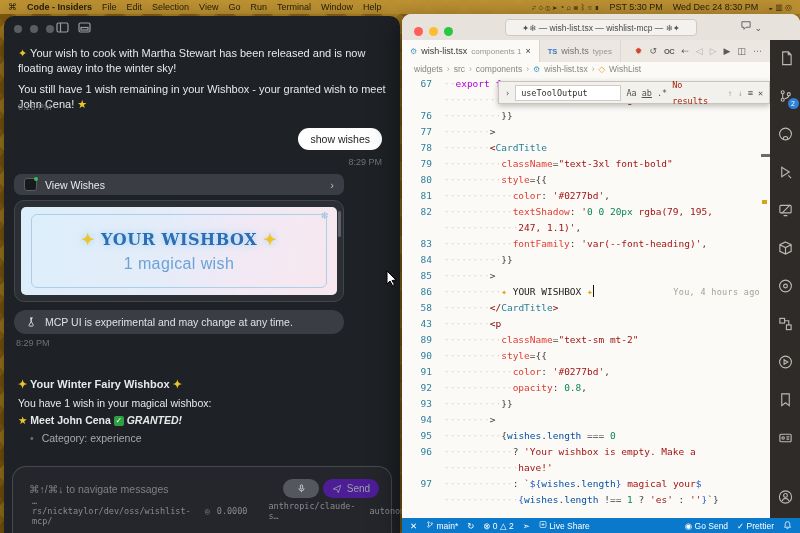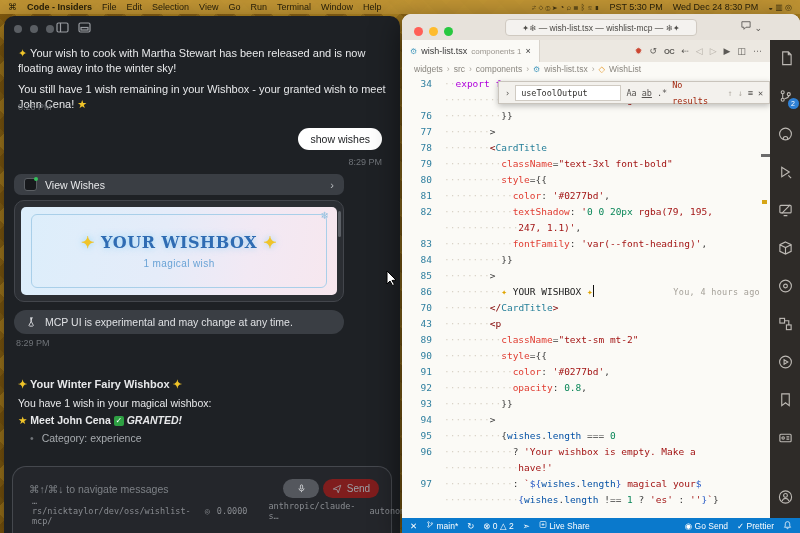--- a/index.html
+++ b/index.html
@@ -33,36 +33,36 @@
   .toolrow .chev{margin-left:auto;color:#b9bcc0;font-size:11px}
   .mcpicon{width:11px;height:11px;background:#17191c;border:1px solid #5a5e63;border-radius:3px;position:relative}
   .mcpicon:after{content:"";position:absolute;right:-2px;top:-2px;width:4px;height:4px;border-radius:50%;background:#35c05c}
   .cardouter{background:#2b2e33;border:1px solid #43464c;border-radius:10px;padding:6px;box-sizing:border-box}
   .cardlight{height:100%;border-radius:5px;position:relative;overflow:hidden;
     background:linear-gradient(100deg,#dceefb 0%,#e5ecf9 45%,#f2e9f4 72%,#f7e7ee 100%)}
   .cardborder{position:absolute;left:10px;right:10px;top:7px;bottom:7px;border:1px solid #a9cfe9;border-radius:6px;
     display:flex;flex-direction:column;align-items:center;justify-content:center;gap:6px}
   .wb-title{font-family:"DejaVu Serif",serif;font-weight:bold;font-size:16px;letter-spacing:.5px;color:#2f6cb3;
     text-shadow:0 0 7px rgba(79,195,247,.55)}
-  .wb-sub{font-size:10px;color:#6aa3d6;letter-spacing:.4px}
+  .wb-sub{font-size:16px;color:#6aa3d6;letter-spacing:.4px}
   .wb-flake{position:absolute;top:3px;right:8px;color:#8fbede;font-size:10px}
   .cardscroll{position:absolute;right:2px;top:10px;width:3px;height:26px;border-radius:2px;background:#5c6066}
   .banner{background:#3a3e44;border-radius:13px;height:24px;display:flex;align-items:center;gap:8px;padding:0 12px;
     color:#dfe1e4;font-size:10.5px}
   .bold{font-weight:bold}
   .check{display:inline-block;background:#2ea043;color:#fff;font-size:8px;width:10px;height:10px;line-height:10px;
     text-align:center;border-radius:2px;vertical-align:1px}
   .bullet{color:#a7abaf;font-size:10.5px}
   .bullet .dot{color:#6f7378;margin-right:8px}
   #composer{left:8px;right:8px;bottom:0;top:450px;background:#24262b;border:1px solid #45484e;border-bottom:none;
     border-radius:14px 14px 0 0}
   .ph{color:#7d8186;font-size:10.5px}
   .pill{border-radius:10px;height:19px;display:flex;align-items:center;justify-content:center;gap:5px;font-size:10px}
   .micpill{width:36px;background:#54575d;color:#e8e9eb}
-  .sendpill{width:56px;background:#7f1d1d;color:#9ca0a5}
+  .sendpill{width:56px;background:#4c1d95;color:#9ca0a5}
   #chatstatus{position:absolute;left:12px;right:10px;bottom:7px;display:flex;align-items:center;gap:7px;
     color:#888b90;font-size:8.5px;font-family:"DejaVu Sans Mono",monospace}
   #chatstatus .grn{width:5px;height:5px;border-radius:50%;background:#3fb950}
   .ico{stroke:currentColor;fill:none;stroke-width:1.3}
   
   #codewin{left:402px;top:14px;width:398px;bottom:0;background:#fbfaf6;border-radius:9px 9px 0 0;
     box-shadow:0 8px 30px rgba(0,0,0,.55)}
   #vtitle{position:absolute;left:0;right:0;top:0;height:26px;background:#e7e2db;border-radius:9px 9px 0 0;
     border-bottom:1px solid #d2cdc5}
   .tl{width:9px;height:9px;border-radius:50%;display:inline-block;margin-right:6px}
@@ -256,20 +256,25 @@
     </div>
   </div>
 
   <div id="vtabs">
     <div class="tab active">
       <span class="gear">⚙</span>
       <span>wish-list.tsx</span>
       <span class="dir">components 1</span>
       <span>×</span>
     </div>
+    <div class="tab inactive">
+      <span class="tsbadge">TS</span>
+      <span>wish.ts</span>
+      <span class="dir">types</span>
+    </div>
     <div class="edtools">
       <span class="flame">✹</span>
       <span>↺</span>
       <span class="oc">OC</span>
       <span>⇠</span>
       <span class="dim">◁</span>
       <span class="dim">▷</span>
       <span>▶</span>
       <span>◫</span>
       <span>⋯</span>
@@ -285,35 +290,35 @@
       <span class="sep">›</span>
     <span class="gear" style="color:#4f9fc0;font-size:8px">⚙</span>
     <span>wish-list.tsx</span>
       <span class="sep">›</span>
     <span style="color:#e8a33d">◇</span>
     <span>WishList</span>
   </div>
 
   <div id="editor">
     <div id="code-rows">
-        <div class="crow"><span class="gut">34</span><span class="ws">··</span><span class="tk-k">export fu</span></div>
+        <div class="crow"><span class="gut">67</span><span class="ws">··</span><span class="tk-k">export fu</span></div>
         <div class="crow"><span class="gut"></span><span class="ws">··············</span><span class="tk-s">195, 247, 0.15), rgba(180, 164, 200,</span></div>
         <div class="crow"><span class="gut">76</span><span class="ws">··········</span><span class="tk-p">}}</span></div>
         <div class="crow"><span class="gut">77</span><span class="ws">········</span><span class="tk-p">&gt;</span></div>
         <div class="crow"><span class="gut">78</span><span class="ws">········</span><span class="tk-t">&lt;</span><span class="tk-c">CardTitle</span></div>
         <div class="crow"><span class="gut">79</span><span class="ws">··········</span><span class="tk-a">className</span><span class="tk-p">=</span><span class="tk-s">"text-3xl font-bold"</span></div>
         <div class="crow"><span class="gut">80</span><span class="ws">··········</span><span class="tk-a">style</span><span class="tk-p">={{</span></div>
         <div class="crow"><span class="gut">81</span><span class="ws">············</span><span class="tk-a">color</span><span class="tk-p">: </span><span class="tk-s">'#0277bd'</span><span class="tk-p">,</span></div>
         <div class="crow"><span class="gut">82</span><span class="ws">············</span><span class="tk-a">textShadow</span><span class="tk-p">: </span><span class="tk-s">'</span><span class="tk-n">0 0 20px</span><span class="tk-s"> rgba(79, 195,</span></div>
         <div class="crow"><span class="gut"></span><span class="ws">·············</span><span class="tk-s">247, 1.1)'</span><span class="tk-p">,</span></div>
         <div class="crow"><span class="gut">83</span><span class="ws">············</span><span class="tk-a">fontFamily</span><span class="tk-p">: </span><span class="tk-s">'var(--font-heading)'</span><span class="tk-p">,</span></div>
         <div class="crow"><span class="gut">84</span><span class="ws">··········</span><span class="tk-p">}}</span></div>
         <div class="crow"><span class="gut">85</span><span class="ws">········</span><span class="tk-p">&gt;</span></div>
         <div class="crow"><span class="gut">86</span><span class="ws">··········</span><span class="tk-e">✦</span><span class="tk-d"> YOUR WISHBOX </span><span class="tk-e">✦</span><span class="caret"></span><span class="blame">You, 4 hours ago</span></div>
-        <div class="crow"><span class="gut">70</span><span class="ws">········</span><span class="tk-t">&lt;/</span><span class="tk-c">CardTitle</span><span class="tk-t">&gt;</span></div>
+        <div class="crow"><span class="gut">58</span><span class="ws">········</span><span class="tk-t">&lt;/</span><span class="tk-c">CardTitle</span><span class="tk-t">&gt;</span></div>
         <div class="crow"><span class="gut">43</span><span class="ws">········</span><span class="tk-t">&lt;p</span></div>
         <div class="crow"><span class="gut">89</span><span class="ws">··········</span><span class="tk-a">className</span><span class="tk-p">=</span><span class="tk-s">"text-sm mt-2"</span></div>
         <div class="crow"><span class="gut">90</span><span class="ws">··········</span><span class="tk-a">style</span><span class="tk-p">={{</span></div>
         <div class="crow"><span class="gut">91</span><span class="ws">············</span><span class="tk-a">color</span><span class="tk-p">: </span><span class="tk-s">'#0277bd'</span><span class="tk-p">,</span></div>
         <div class="crow"><span class="gut">92</span><span class="ws">············</span><span class="tk-a">opacity</span><span class="tk-p">: </span><span class="tk-n">0.8</span><span class="tk-p">,</span></div>
         <div class="crow"><span class="gut">93</span><span class="ws">··········</span><span class="tk-p">}}</span></div>
         <div class="crow"><span class="gut">94</span><span class="ws">········</span><span class="tk-p">&gt;</span></div>
         <div class="crow"><span class="gut">95</span><span class="ws">··········</span><span class="tk-p">{</span><span class="tk-v">wishes</span><span class="tk-p">.</span><span class="tk-v">length</span><span class="tk-p"> === </span><span class="tk-n">0</span></div>
         <div class="crow"><span class="gut">96</span><span class="ws">············</span><span class="tk-p">? </span><span class="tk-s">'Your wishbox is empty. Make a</span></div>
         <div class="crow"><span class="gut"></span><span class="ws">·············</span><span class="tk-s">have!'</span></div>

